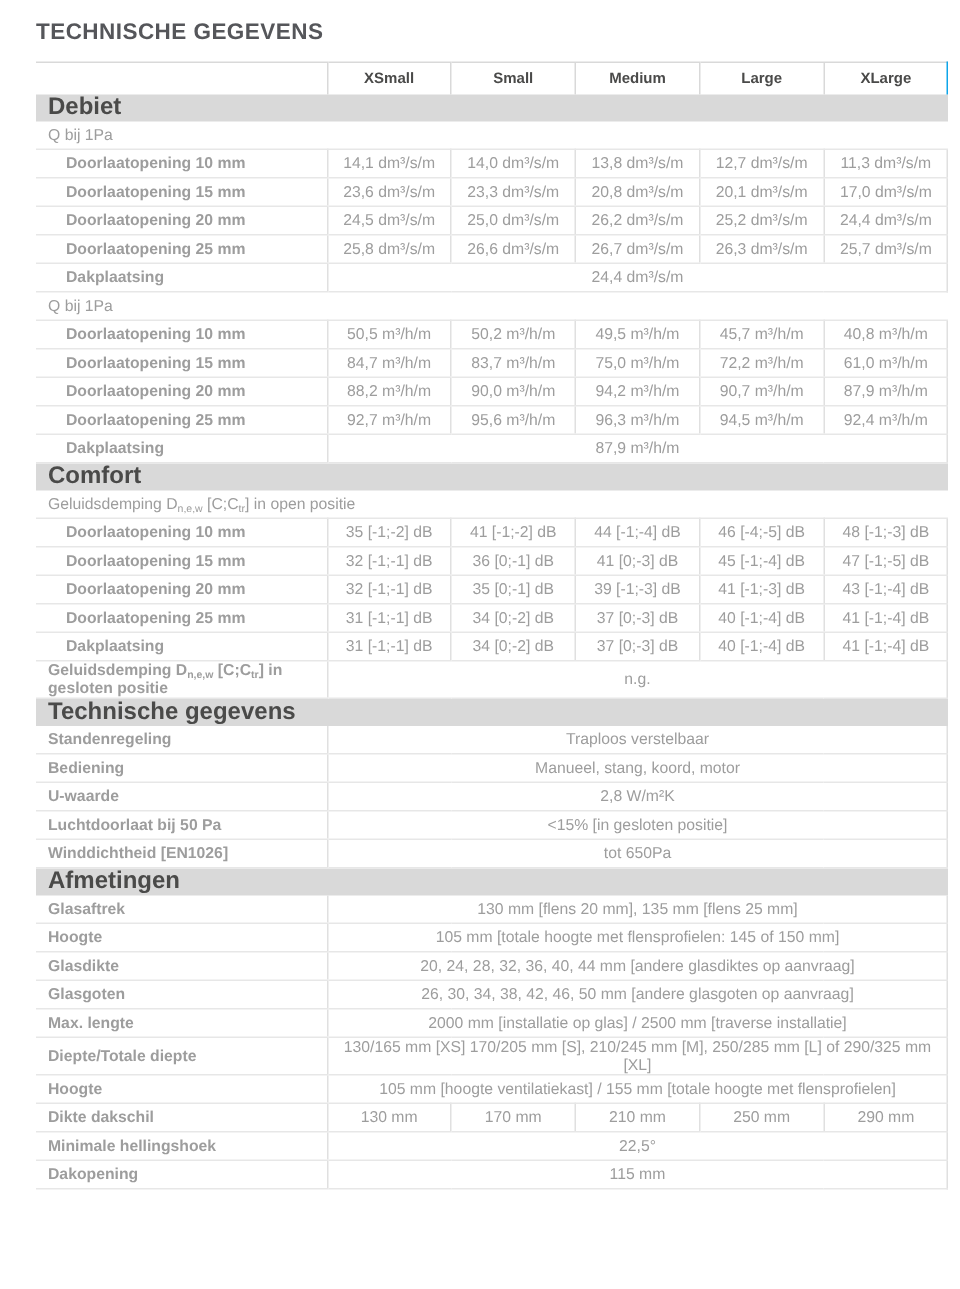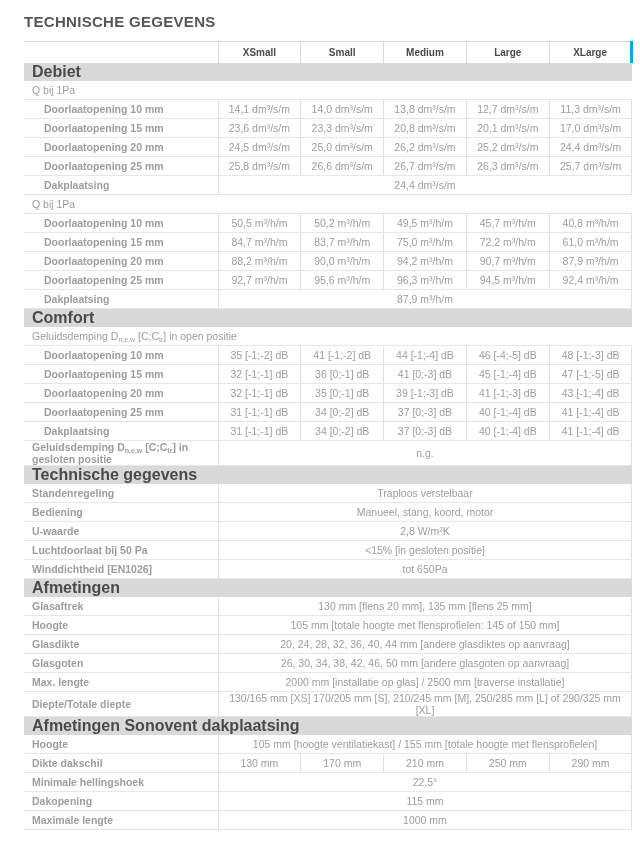--- a/index.html
+++ b/index.html
@@ -21,21 +21,21 @@
   col.c-label { width:194px; }
   col.c-val { width:82.8px; }
 
   thead th {
     height:21px; font-size:10px; font-weight:bold; color:#4a4a49;
     text-align:center; vertical-align:middle;
     border-top:1px solid #d9d9d9; border-left:1px solid #d9d9d9;
     background:#ffffff; padding:0;
   }
   thead th.labelcol { border-left:none; }
-  thead th:last-child { border-right:3px solid #0ea5e9;margin-left:12px; }
+  thead th:last-child { border-right:1px solid #0ea5e9;margin-left:12px; }
 
   tr.section-row td {
     height:18px; background:#d9d9d9; color:#4a4a49;
     font-weight:bold; font-size:16px;
     padding:0 0 0 8px; text-align:left; vertical-align:middle;
   }
   tr.group-row td {
     height:18px; padding:0 0 0 8px; text-align:left; vertical-align:middle;
     border-bottom:1px solid #e7e7e7; color:#9d9d9d;
   }
@@ -250,42 +250,35 @@
           <td colspan="5" class="value last">26, 30, 34, 38, 42, 46, 50 mm [andere glasgoten op aanvraag]</td>
         </tr>
         <tr class="data-row">
           <td class="label">Max. lengte</td>
           <td colspan="5" class="value last">2000 mm [installatie op glas] / 2500 mm [traverse installatie]</td>
         </tr>
         <tr class="data-row">
           <td class="label">Diepte/Totale diepte</td>
           <td colspan="5" class="value last">130/165 mm [XS] 170/205 mm [S], 210/245 mm [M], 250/285 mm [L] of 290/325 mm [XL]</td>
         </tr>
-        <tr class="section-row">
-          <td colspan="6">Afmetingen Sonovent dakplaatsing</td>
-        </tr>
         <tr class="data-row">
           <td class="label">Hoogte</td>
           <td colspan="5" class="value last">105 mm [hoogte ventilatiekast] / 155 mm [totale hoogte met flensprofielen]</td>
         </tr>
         <tr class="data-row">
           <td class="label">Dikte dakschil</td>
           <td class="value">130 mm</td>
           <td class="value">170 mm</td>
           <td class="value">210 mm</td>
           <td class="value">250 mm</td>
           <td class="value last">290 mm</td>
         </tr>
         <tr class="data-row">
           <td class="label">Minimale hellingshoek</td>
           <td colspan="5" class="value last">22,5°</td>
         </tr>
         <tr class="data-row">
           <td class="label">Dakopening</td>
           <td colspan="5" class="value last">115 mm</td>
         </tr>
-        <tr class="data-row">
-          <td class="label">Maximale lengte</td>
-          <td colspan="5" class="value last">1000 mm</td>
-        </tr>
       </tbody>
   </table>
 </div>
 
 </body></html>

